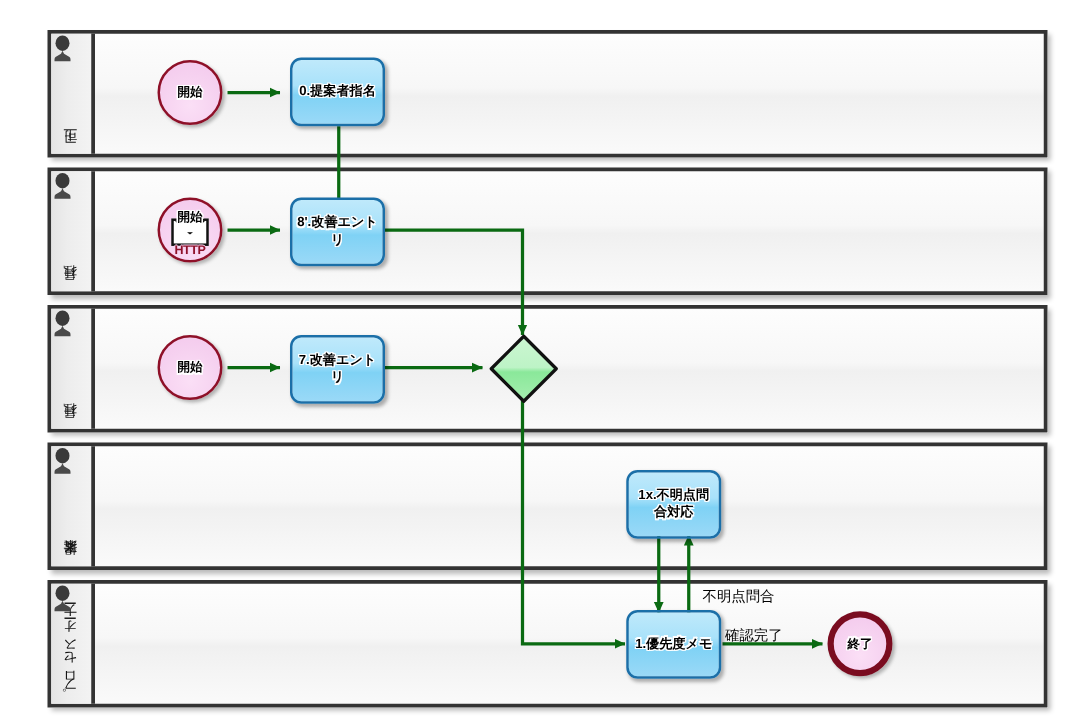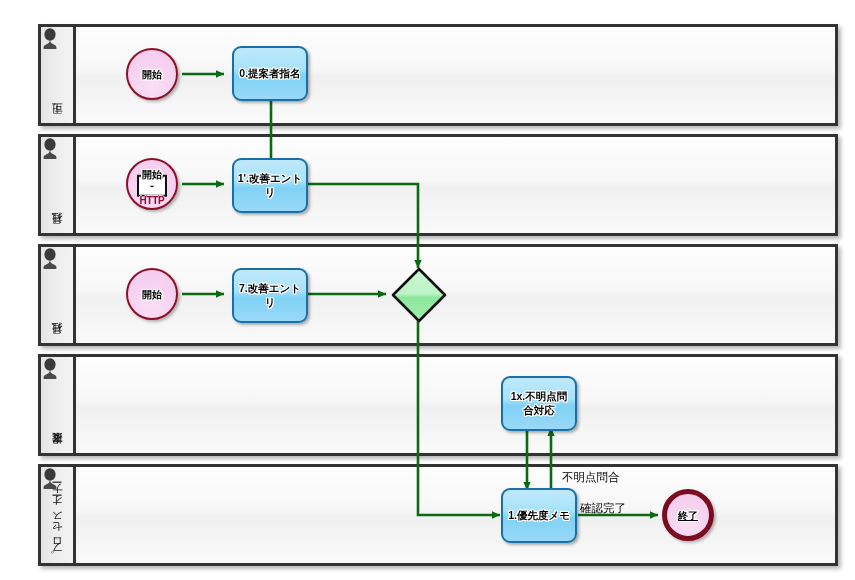--- a/index.html
+++ b/index.html
@@ -86,21 +86,21 @@
     box-sizing: border-box;
     border-radius: 50%;
     background: radial-gradient(circle at 50% 72%, #fbdff6 0%, #f6d2f0 55%, #f3c8ec 100%);
     box-shadow: 2px 2px 3px rgba(0,0,0,0.28);
     display: flex;
     align-items: center;
     justify-content: center;
     z-index: 6;
   }
   .event.start { border: 2px solid #8e1028; }
-  .event.end   { border: 5px solid #7a0c20; text-decoration: underline; }
+  .event.end   { border: 5px solid #7a0c20; }
   .event-label {
     font-size: 10px;
     font-weight: bold;
     color: #000000;
     text-align: center;
     line-height: 1.1;
     text-shadow:
       1px 0 0 #ffffff, -1px 0 0 #ffffff,
       0 1px 0 #ffffff, 0 -1px 0 #ffffff,
       1px 1px 0 #ffffff, -1px -1px 0 #ffffff,
@@ -260,21 +260,21 @@
   <div class="task" style="left:232px; top:46px; width:76px; height:55px;justify-content:center;">
     <span class="task-label">0.提案者指名</span>
   </div>
 
   <div class="event start" style="left:126px; top:158px; width:52px; height:52px;">
     <span class="msg-glyph"></span>
     <span class="event-label" style="position:absolute; top:9px; left:50%; transform:translateX(-50%); z-index:3;">開始</span>
     <span class="msg-label">HTTP</span>
   </div>
   <div class="task" style="left:232px; top:158px; width:76px; height:55px;">
-    <span class="task-label">1'.改善エントリ</span>
+    <span class="task-label">8'.改善エントリ</span>
   </div>
 
   <div class="event start" style="left:126px; top:268px; width:52px; height:52px;">
     <span class="event-label">開始</span>
   </div>
   <div class="task" style="left:232px; top:268px; width:76px; height:55px;">
     <span class="task-label">7.改善エントリ</span>
   </div>
   <div class="gateway" style="left:390px; top:266px; width:58px; height:58px;">
     <svg width="58" height="58" viewBox="0 0 58 58">

